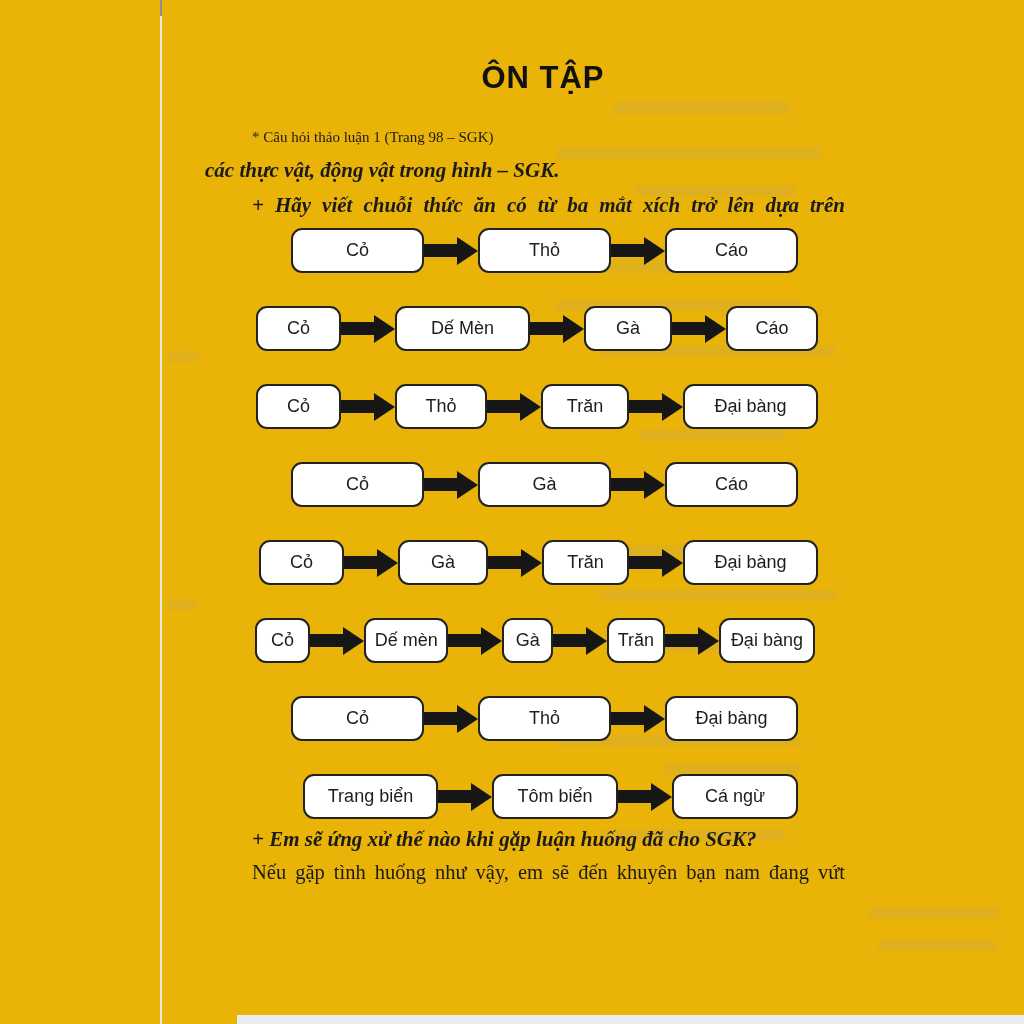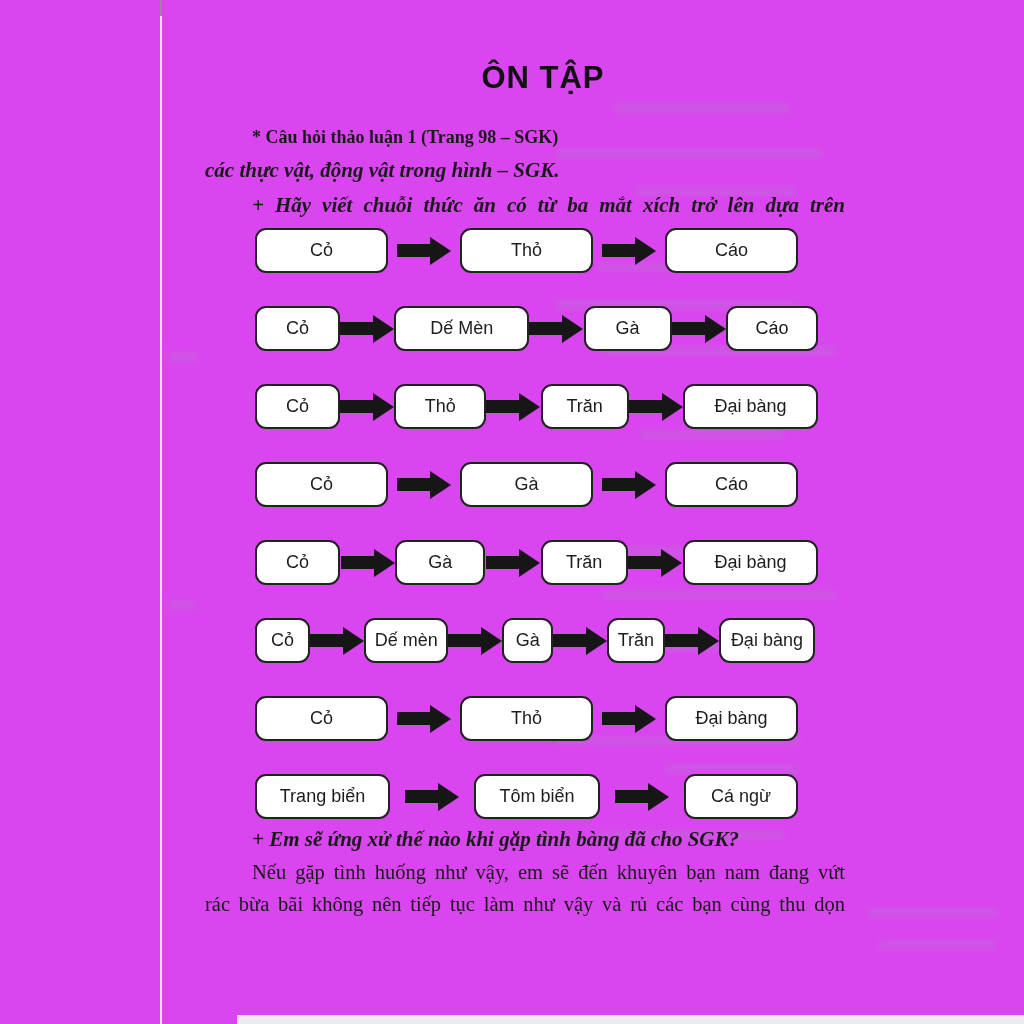--- a/index.html
+++ b/index.html
@@ -1,34 +1,34 @@
 <!DOCTYPE html>
 <html><head>
 <meta charset="utf-8">
 <style>
   html,body{margin:0;padding:0;background:#ffffff;}
-  .page{position:relative;width:1024px;height:1024px;background:#d946ef;overflow:hidden;
+  .page{position:relative;width:1024px;height:1024px;background:#eab308;overflow:hidden;
         font-family:"Liberation Serif","DejaVu Serif",serif;color:#1a1a1a;}
   .edge-line{position:absolute;left:160px;top:0;width:2px;height:1024px;background:#e6e6ea;}
   .edge-cap{position:absolute;left:160px;top:0;width:2px;height:16px;background:#8d8d94;}
   .bottom-strip{position:absolute;left:237px;right:0;bottom:0;height:9px;background:#ececef;}
   .ghost{position:absolute;background:#9aa0ab;opacity:.15;filter:blur(2px);border-radius:3px;}
 
   .content{position:absolute;left:205px;top:58px;width:640px;}
   .title{margin:0;font-family:"Liberation Sans","DejaVu Sans",sans-serif;font-weight:bold;
          font-size:31px;line-height:40px;text-align:center;text-indent:36px;letter-spacing:1px;color:#111;}
-  .heading{margin-top:26px;font-weight:bold;font-size:18px;line-height:26px;padding-left:47px;}
+  .heading{margin-top:26px;font-weight:normal;font-size:15px;line-height:26px;padding-left:47px;}
   .heading.h2{margin-top:36px;}
   .q{margin:6px 0 0 0;font-weight:bold;font-style:italic;font-size:21px;line-height:29px;}
   .ind{text-indent:47px;}
   .just{text-align:justify;text-align-last:justify;}
   .ans{margin:4px 0 0 0;font-size:20.5px;line-height:28px;}
 
   .chains{margin-top:8px;display:flex;flex-direction:column;row-gap:33px;}
-  .chain-row{display:flex;align-items:center;justify-content:space-between;margin-left:50px;}
+  .chain-row{display:flex;align-items:center;justify-content:flex-end;margin-left:50px;}
   .cw-a{width:543px;} .cw-b{width:563px;} .cw-c{width:560px;}
   .node{height:45px;box-sizing:border-box;border:2px solid #222;border-radius:11px;background:#fff;
         display:flex;align-items:center;justify-content:center;
         font-family:"Liberation Sans","DejaVu Sans",sans-serif;font-size:18px;color:#1d1d1d;}
   .arrow{display:flex;align-items:center;height:45px;}
   .arrow .shaft{width:33px;height:13px;background:#161616;}
   .arrow .head{width:0;height:0;border-top:14px solid transparent;border-bottom:14px solid transparent;
                border-left:21px solid #161616;}
 </style>
 </head>
@@ -196,23 +196,22 @@
         <div class="node" style="width:135px">Trang biển</div>
         <div class="arrow">
             <span class="shaft"></span>
             <span class="head"></span>
           </div>
         <div class="node" style="width:126px">Tôm biển</div>
         <div class="arrow">
             <span class="shaft"></span>
             <span class="head"></span>
           </div>
-        <div class="node" style="width:114px">Cá ngừ</div>
+        <div class="node" style="width:126px">Cá ngừ</div>
       </div>
 
     </div>
 
-    <p class="q ind">+ Em sẽ ứng xử thế nào khi gặp tình bàng đã cho SGK?</p>
+    <p class="q ind">+ Em sẽ ứng xử thế nào khi gặp luận huống đã cho SGK?</p>
     <p class="ans ind just">Nếu gặp tình huống như vậy, em sẽ đến khuyên bạn nam đang vứt</p>
-    <p class="ans just">rác bừa bãi không nên tiếp tục làm như vậy và rủ các bạn cùng thu dọn</p>
 
   </div>
 </div>
 
 </body></html>

